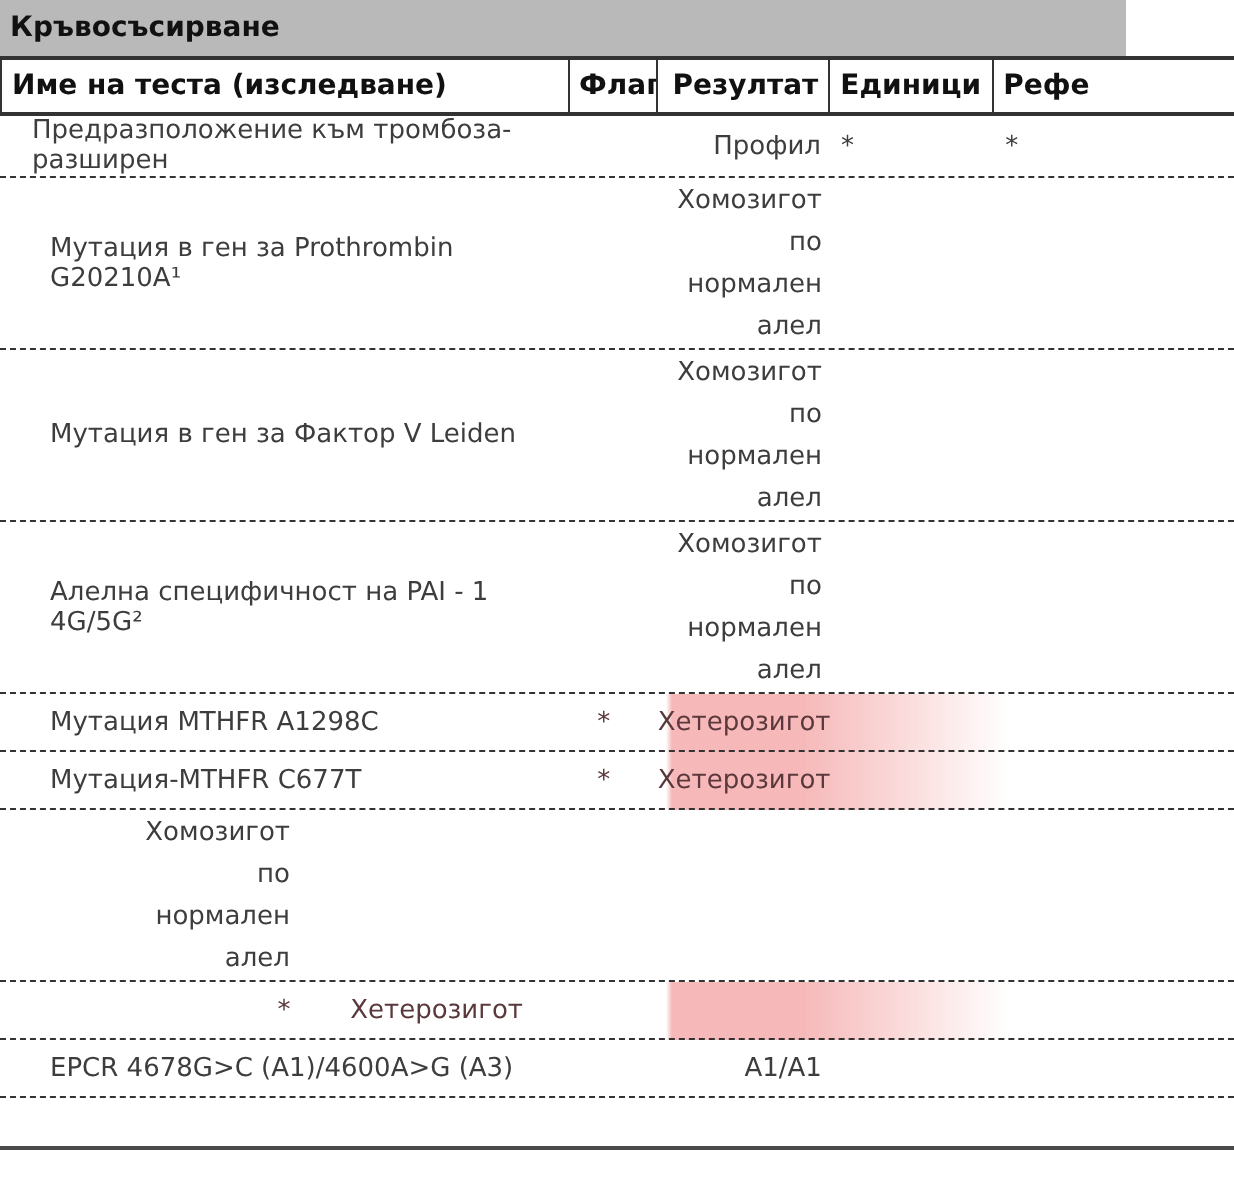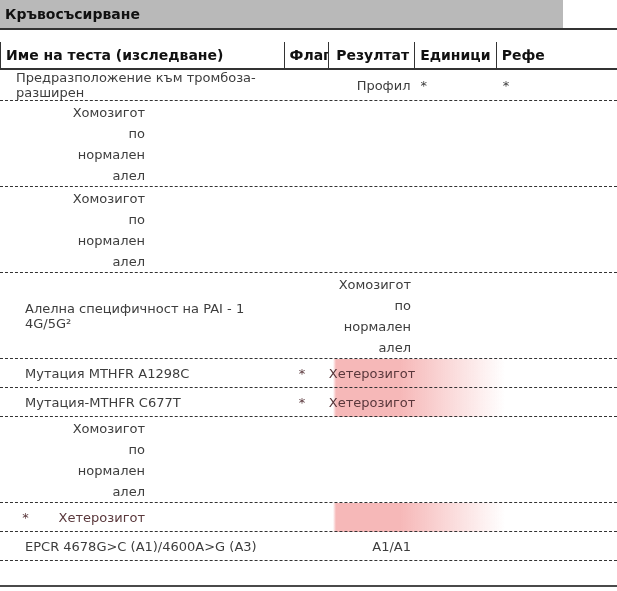--- a/index.html
+++ b/index.html
@@ -27,21 +27,21 @@
     border-top:2px solid #333;
     border-bottom:2px solid #333;
     font-size:14px;font-weight:bold;color:#111;
   }
   .hcell{
     box-sizing:border-box;
     height:26px;
     display:flex;align-items:center;
     border-right:1px solid #333;
     padding:0 5px;
-    white-space:nowrap;overflow:hidden;margin-top:12px;
+    white-space:nowrap;overflow:hidden;
   }
   .hcell.first{border-left:1px solid #333;}
   .col-name{width:333px;}
   .col-flag{width:51px;}
   .col-result{width:99px;}
   .col-units{width:94px;}
   .col-ref{width:140px;border-right:none !important;}
   .hcell.col-result{justify-content:flex-end;}
   
   .row{
@@ -62,20 +62,21 @@
     line-height:21px;
   }
   .cell.col-units{padding-left:5px;}
   .cell.col-ref{padding-left:6px;}
   .row.flagged{
     background:linear-gradient(90deg,
       #ffffff 0px,#ffffff 333px,
       #f6b8b8 336px,#f6b8b8 400px,
       rgba(246,184,184,0) 505px,
       rgba(246,184,184,0) 100%);
+    justify-content:center;
   }
   .row.flagged .cell.col-flag,
   .row.flagged .cell.col-result{color:#5a383c;}
   
   .bottom-spacer{height:24px;}
   .bottom-rule{border-top:2px solid #4a4a4a;height:0;}
 </style>
 </head>
 <body>
 
@@ -95,29 +96,31 @@
 
   <div id="rows">
       <div class="row">
         <div class="cell col-name">Предразположение към тромбоза-разширен</div>
         <div class="cell col-flag"></div>
         <div class="cell col-result">Профил</div>
         <div class="cell col-units">*</div>
         <div class="cell col-ref">*</div>
       </div>
       <div class="row multi indent">
+        <div class="cell col-name">Мутация в ген за Prothrombin G20210A¹</div>
         <div class="cell col-flag"></div>
         <div class="cell col-result">Хомозигот
 по
 нормален
 алел</div>
         <div class="cell col-units"></div>
         <div class="cell col-ref"></div>
       </div>
       <div class="row multi indent">
+        <div class="cell col-name">Мутация в ген за Фактор V Leiden</div>
         <div class="cell col-flag"></div>
         <div class="cell col-result">Хомозигот
 по
 нормален
 алел</div>
         <div class="cell col-units"></div>
         <div class="cell col-ref"></div>
       </div>
       <div class="row multi indent">
         <div class="cell col-name">Алелна специфичност на PAI - 1 4G/5G²</div>

